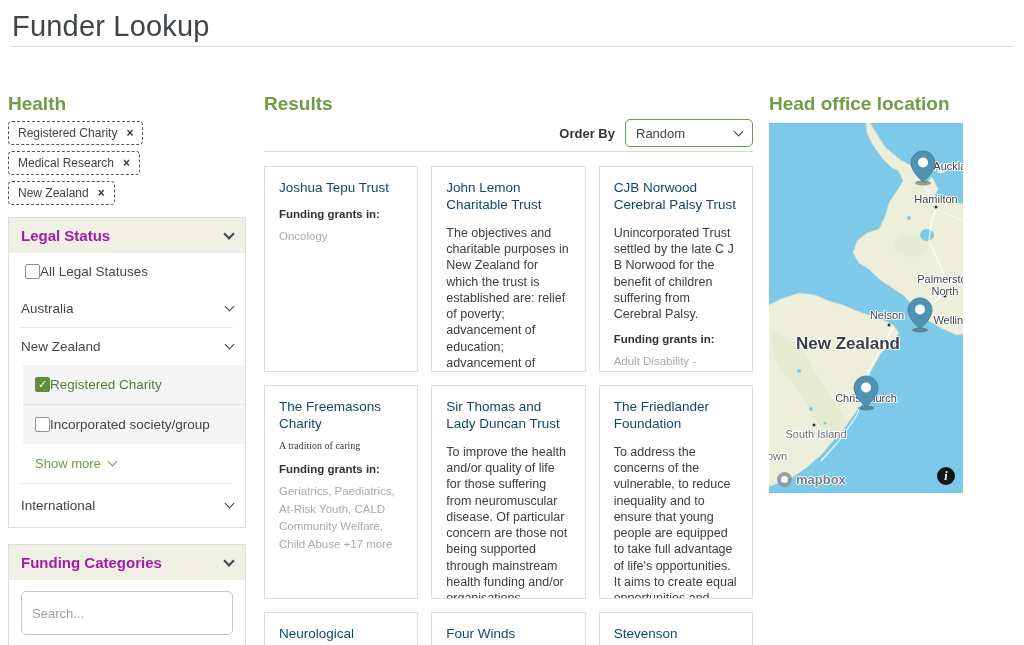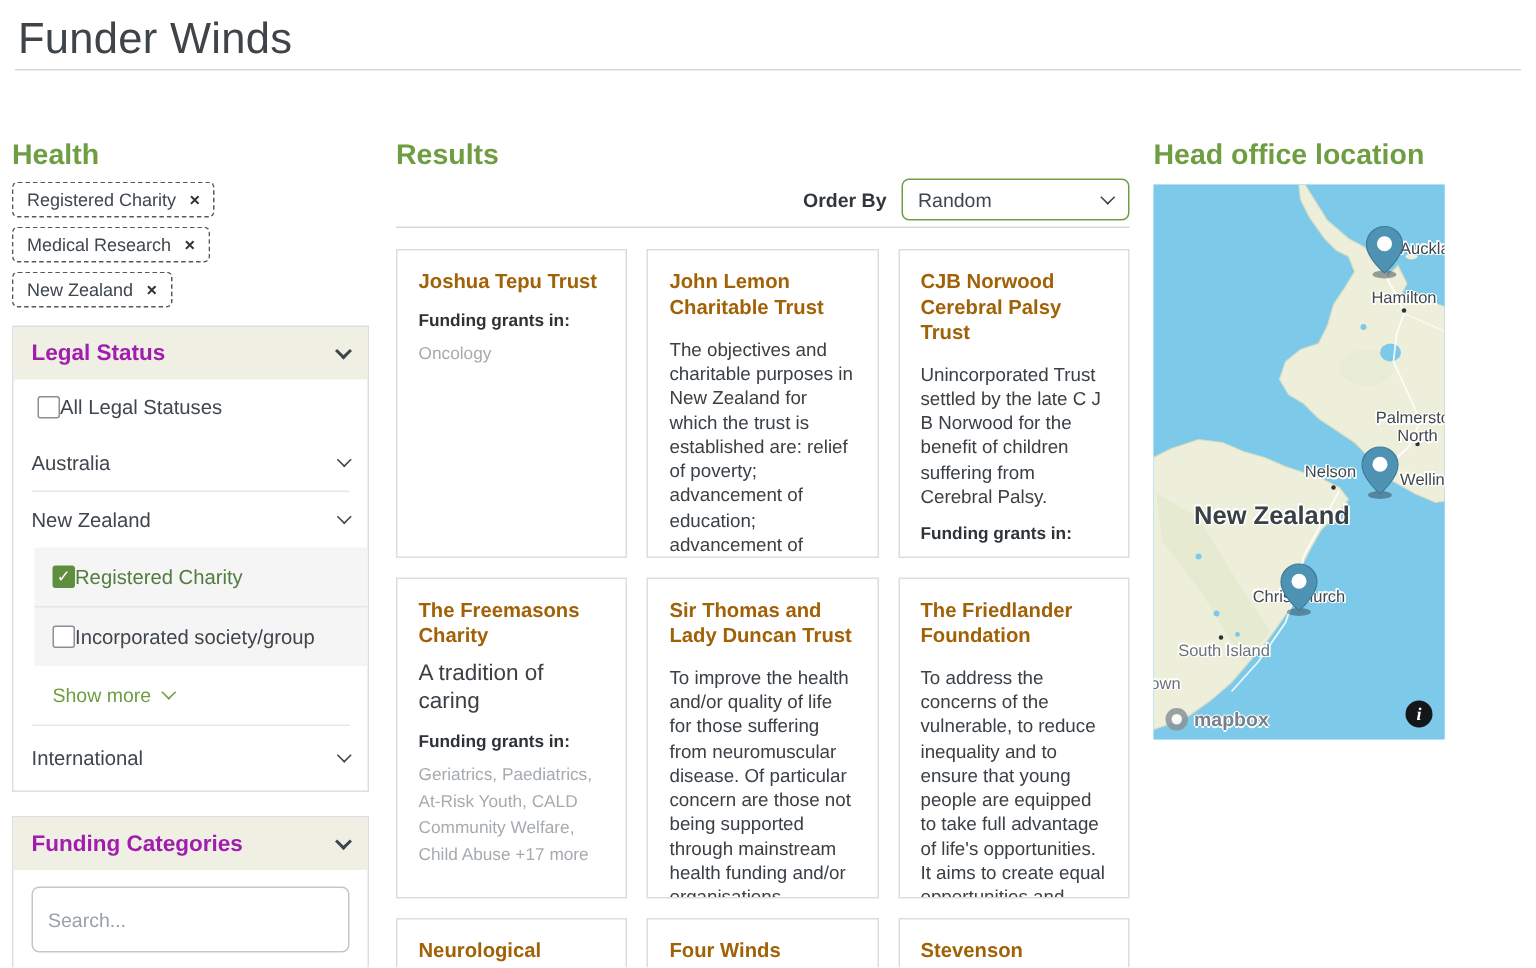--- a/index.html
+++ b/index.html
@@ -46,29 +46,29 @@
   .showmore { display:flex; align-items:center; gap:8px; padding:12px 12px 12px 26px; color:#6f9d42; font-size:13px; cursor:pointer; }
 
   .search-wrap { padding:11px 12px 4px 12px; }
   .search-input { width:100%; height:44px; border:1px solid #c3c7ca; border-radius:5px; padding:0 10px; font-size:13px; color:#3f464d; font-family:"Liberation Sans",sans-serif; }
   .search-input::placeholder { color:#9aa0a6; }
 
   
   .results-head { position:relative; height:58px; }
   .orderby { position:absolute; right:0; top:26px; display:flex; align-items:center; gap:10px; }
   .orderby-label { font-size:13px; font-weight:700; color:#31363b; }
-  .select { width:152px; height:28px; border:1px solid #6f9d42; border-radius:5px; display:flex; align-items:center; justify-content:space-between; padding:0 10px; font-size:13px; color:#3f464d; cursor:pointer; background:#fff; }
+  .select { width:128px; height:28px; border:1px solid #6f9d42; border-radius:5px; display:flex; align-items:center; justify-content:space-between; padding:0 10px; font-size:13px; color:#3f464d; cursor:pointer; background:#fff; }
   .results-rule { height:1px; background:#d5d7d9; }
 
   .cards { display:grid; grid-template-columns:1fr 1fr 1fr; column-gap:13px; row-gap:13px; margin-top:14px; }
   .card { border:1px solid #ddd; background:#fff; padding:13px 14px; overflow:hidden; }
   .card.r1 { height:206px; }
   .card.r2 { height:214px; }
   .card.r3 { height:80px; }
-  .card-title { font-size:13.5px; font-weight:700; color:#a16207; line-height:1.25; margin-bottom:11px; }
+  .card-title { font-size:13.5px; font-weight:400; color:#0c4a6e; line-height:1.25; margin-bottom:11px; }
   .card-desc { font-size:12.5px; color:#3a4045; line-height:1.3; margin-bottom:11px; }
   .card-desc:empty { display:none; }
   .card-grants-label { font-size:11.5px; font-weight:700; color:#2e3338; margin-bottom:8px; }
   .card-grants { font-size:11.5px; color:#a6abb0; line-height:1.55; }
 
   
   .map { position:relative; margin-top:8px; width:194px; height:370px; background:#7dc9ea; overflow:hidden; cursor:grab; }
   .map svg.base { position:absolute; left:0; top:0; }
   .mlabel { position:absolute; transform:translate(-50%,0); font-size:11px; color:#40474d; white-space:nowrap;
             text-shadow:1px 0 #fff,-1px 0 #fff,0 1px #fff,0 -1px #fff,1px 1px #fff,-1px -1px #fff; }
@@ -79,21 +79,21 @@
   .mapbox-badge { position:absolute; left:8px; bottom:6px; display:flex; align-items:center; gap:4px; cursor:pointer; }
   .mapbox-circ { width:15px; height:15px; border-radius:50%; border:4px solid #8b9398; background:#fff; opacity:.85; }
   .mapbox-word { font-size:13px; font-weight:700; color:#77818a; text-shadow:1px 0 #fff,-1px 0 #fff,0 1px #fff,0 -1px #fff; }
   .info-btn { position:absolute; right:8px; bottom:8px; width:18px; height:18px; border-radius:50%; background:#14171a; color:#fff; display:flex; align-items:center; justify-content:center; font-family:"Liberation Serif",serif; font-style:italic; font-weight:700; font-size:12px; cursor:pointer; }
 </style>
 </head>
 <body>
 
 <div id="app">
 
-  <h1 class="page-title">Funder Winds</h1>
+  <h1 class="page-title">Funder Lookup</h1>
   <div class="title-rule"></div>
 
   <aside class="col col-filters">
     <h2 class="sec">Health</h2>
 
     <div class="tags">
       <span class="tag">
         <span>Registered Charity</span>
         <span class="tag-x">×</span>
       </span>
@@ -212,21 +212,21 @@
       </div>
       <div class="card r1">
         <div class="card-title">CJB Norwood Cerebral Palsy Trust</div>
         <div class="card-desc">Unincorporated Trust settled by the late C J B Norwood for the benefit of children suffering from Cerebral Palsy.</div>
         <div class="card-grants-label">Funding grants in:</div>
         <div class="card-grants">Adult Disability - Physical (Other), Child Disability - Physical (Other), Cerebral Palsy</div>
       </div>
 
       <div class="card r2">
         <div class="card-title" style="margin-bottom:6px;">The Freemasons Charity</div>
-        <div class="card-desc" style="font-size:15px;">A tradition of caring</div>
+        <div class="card-desc" style="font-size:10px;font-family:Liberation Serif, serif;">A tradition of caring</div>
         <div class="card-grants-label">Funding grants in:</div>
         <div class="card-grants">Geriatrics, Paediatrics, At-Risk Youth, CALD Community Welfare, Child Abuse +17 more</div>
       </div>
       <div class="card r2">
         <div class="card-title">Sir Thomas and Lady Duncan Trust</div>
         <div class="card-desc">To improve the health and/or quality of life for those suffering from neuromuscular disease. Of particular concern are those not being supported through mainstream health funding and/or organisations.</div>
 
       </div>
       <div class="card r2">
         <div class="card-title">The Friedlander Foundation</div>

